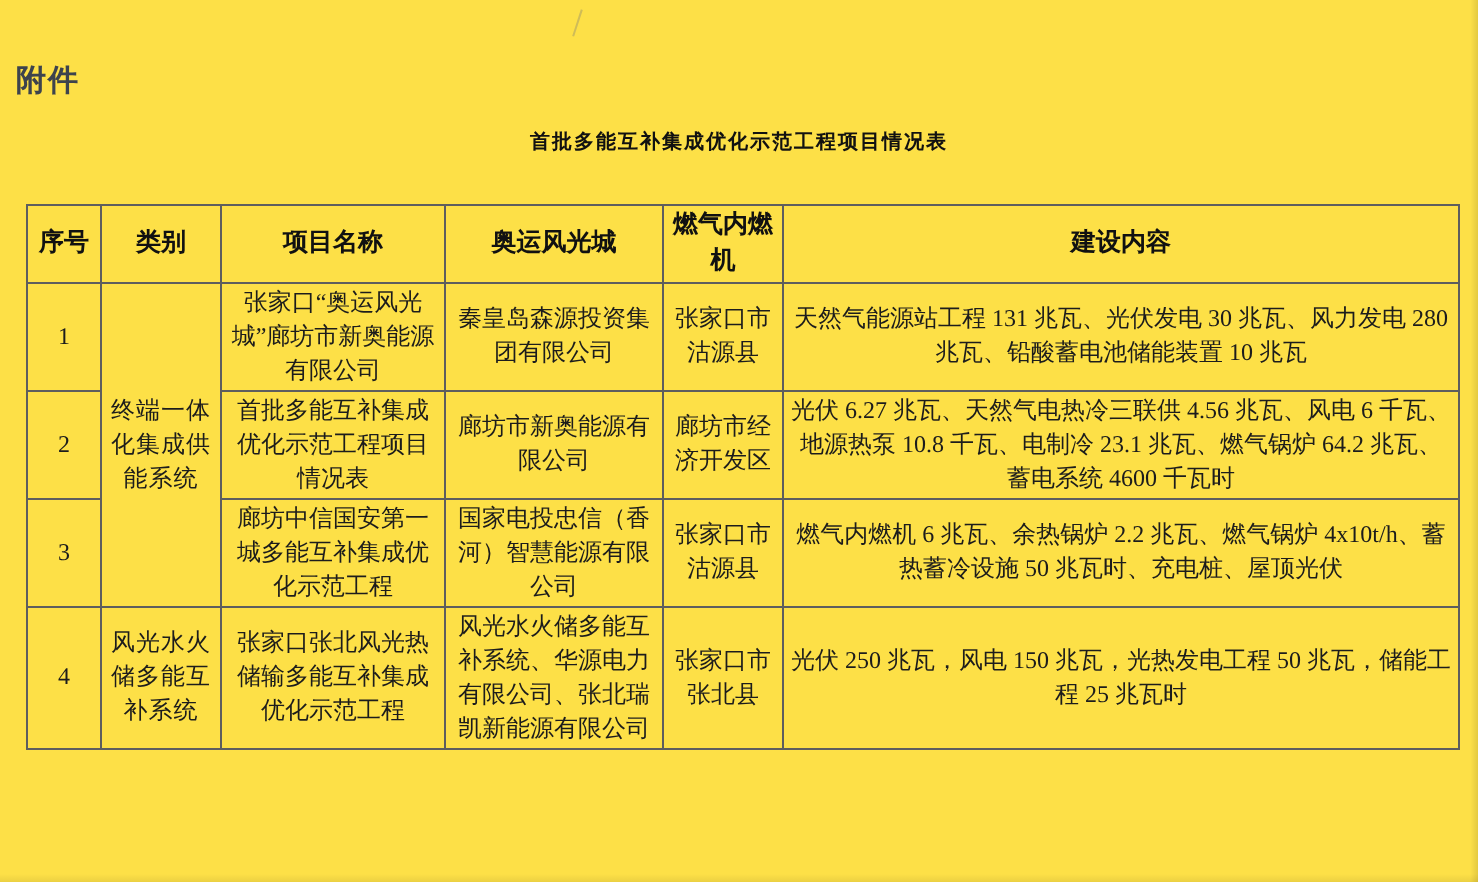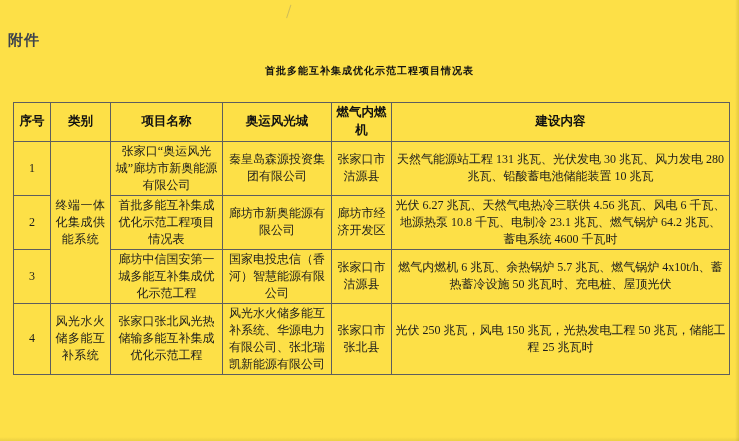--- a/index.html
+++ b/index.html
@@ -83,21 +83,21 @@
         <td class="c">首批多能互补集成优化示范工程项目情况表</td>
         <td class="c">廊坊市新奥能源有限公司</td>
         <td class="l">廊坊市经济开发区</td>
         <td class="l">光伏 6.27 兆瓦、天然气电热冷三联供 4.56 兆瓦、风电 6 千瓦、地源热泵 10.8 千瓦、电制冷 23.1 兆瓦、燃气锅炉 64.2 兆瓦、蓄电系统 4600 千瓦时</td>
       </tr>
       <tr class="r3">
         <td class="c">3</td>
         <td class="c">廊坊中信国安第一城多能互补集成优化示范工程</td>
         <td class="c">国家电投忠信（香河）智慧能源有限公司</td>
         <td class="l">张家口市沽源县</td>
-        <td class="l">燃气内燃机 6 兆瓦、余热锅炉 5.7 兆瓦、燃气锅炉 4x10t/h、蓄热蓄冷设施 50 兆瓦时、充电桩、屋顶光伏</td>
+        <td class="l">燃气内燃机 6 兆瓦、余热锅炉 2.2 兆瓦、燃气锅炉 4x10t/h、蓄热蓄冷设施 50 兆瓦时、充电桩、屋顶光伏</td>
       </tr>
       <tr class="r4">
         <td class="c">4</td>
         <td class="c cat">风光水火储多能互补系统</td>
         <td class="c">张家口张北风光热储输多能互补集成优化示范工程</td>
         <td class="c">风光水火储多能互补系统、华源电力有限公司、张北瑞凯新能源有限公司</td>
         <td class="l">张家口市张北县</td>
         <td class="l">光伏 250 兆瓦，风电 150 兆瓦，光热发电工程 50 兆瓦，储能工程 25 兆瓦时</td>
       </tr>
     </tbody>

